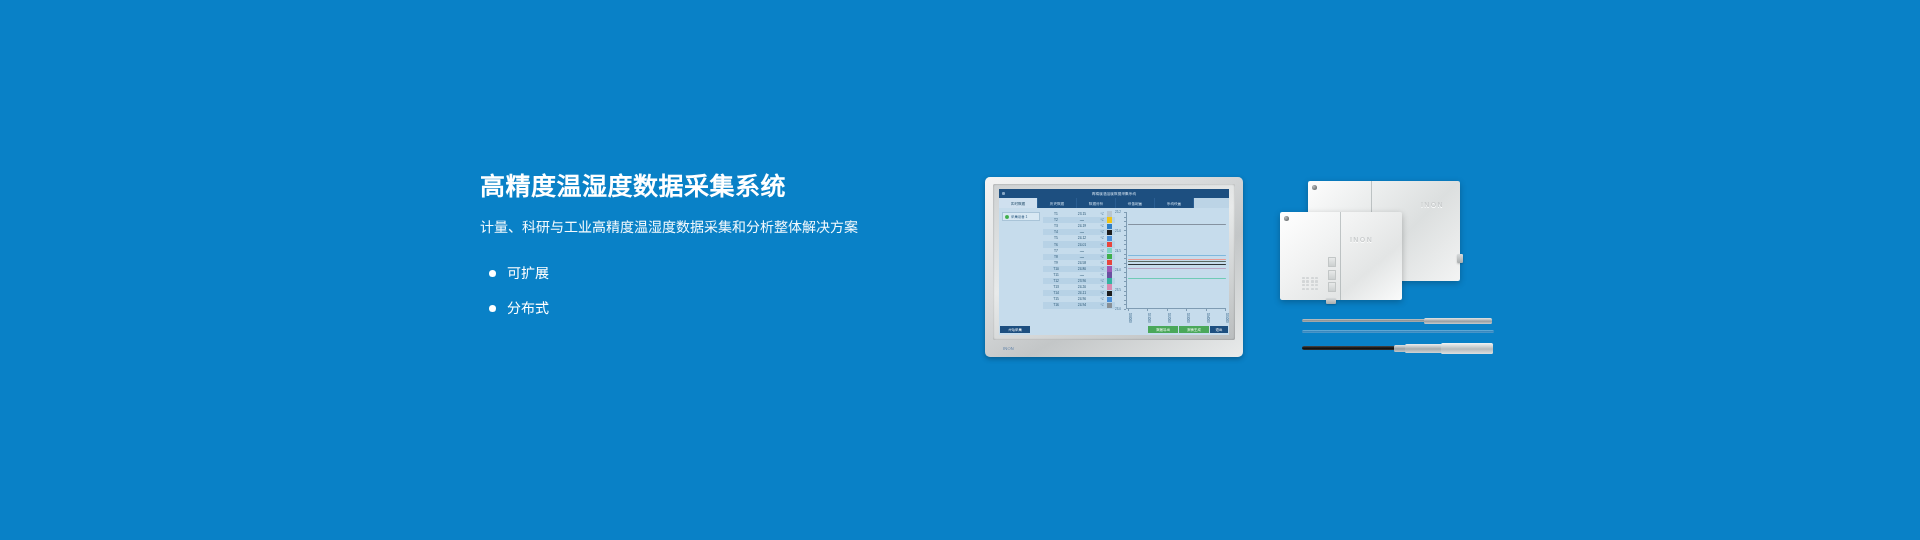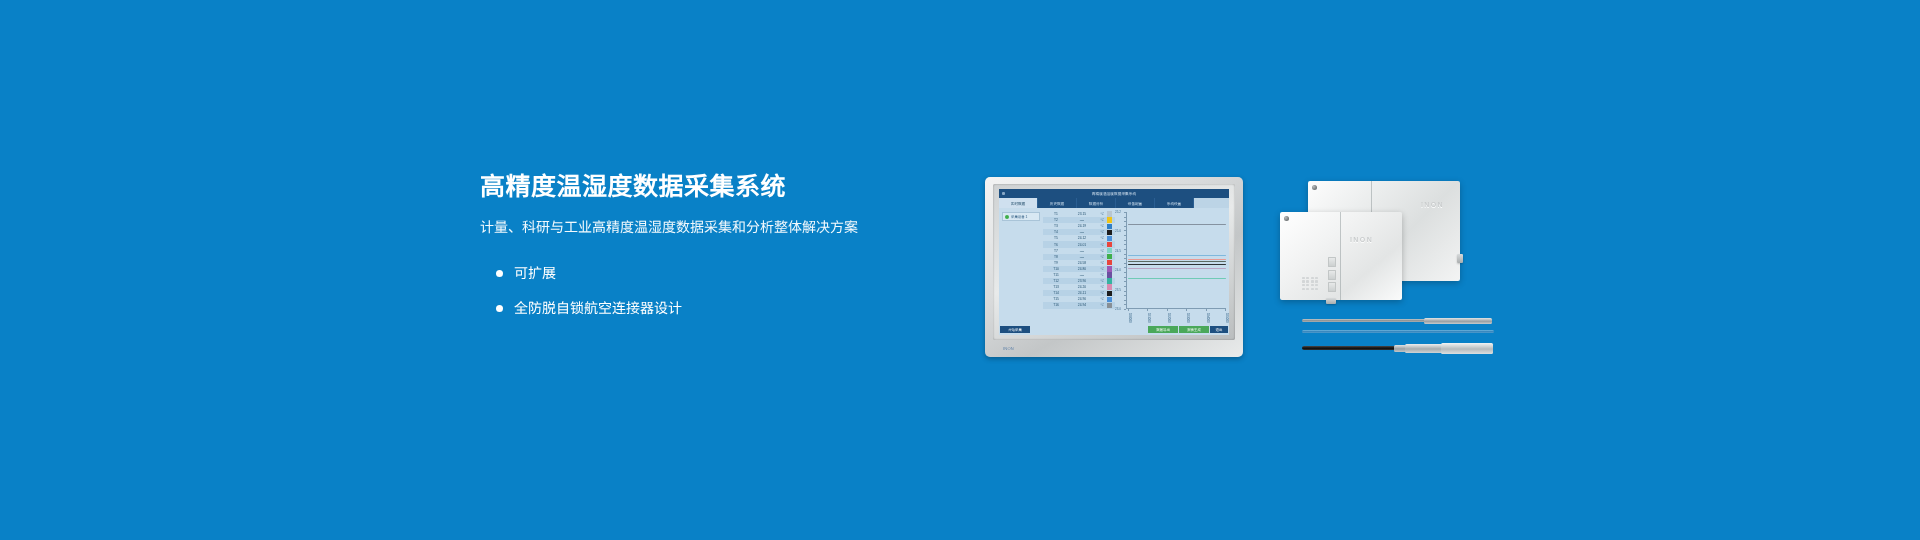--- a/index.html
+++ b/index.html
@@ -43,21 +43,21 @@
   .subhead {
     font-size: 14px;
     font-weight: normal;
     line-height: 1.35;
     margin: 0 0 29px 0;
     white-space: nowrap;
     color: #f2f9fd;
   }
   .feature-list {
     list-style: none;
-    margin: 16px;
+    margin: 9px;
     padding: 0;
   }
   .feature-item {
     display: flex;
     align-items: center;
     margin-bottom: 18px;
     font-size: 14px;
     color: #ffffff;
     line-height: 1.2;
   }
@@ -385,21 +385,21 @@
 
     <p class="subhead">计量、科研与工业高精度温湿度数据采集和分析整体解决方案</p>
 
     <ul class="feature-list">
       <li class="feature-item">
         <span class="bullet-dot"></span>
         <span>可扩展</span>
       </li>
       <li class="feature-item">
         <span class="bullet-dot"></span>
-        <span>全防脱自锁航空连接器设计</span>
+        <span>分布式</span>
       </li>
     </ul>
   </div>
 
   <div class="monitor nosel">
     <div class="monitor-outer"></div>
     <div class="monitor-inner-bezel">
       <div class="monitor-screen">
 
         <div class="app-titlebar">

